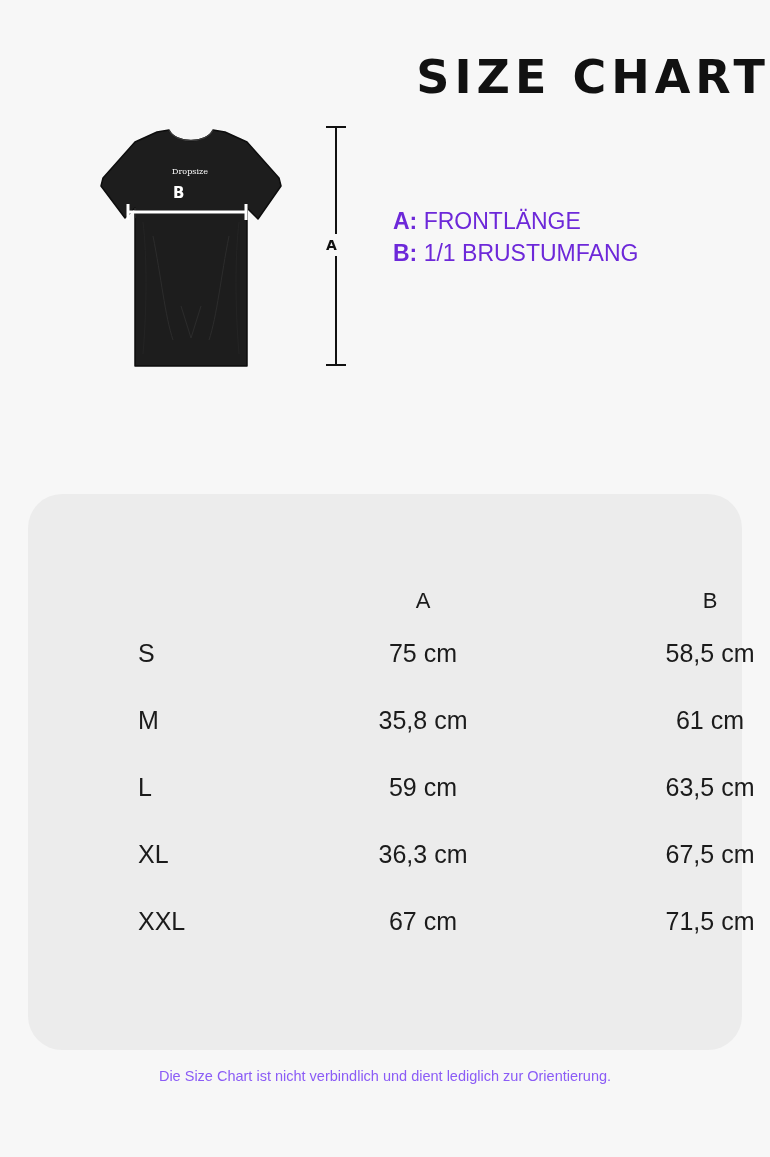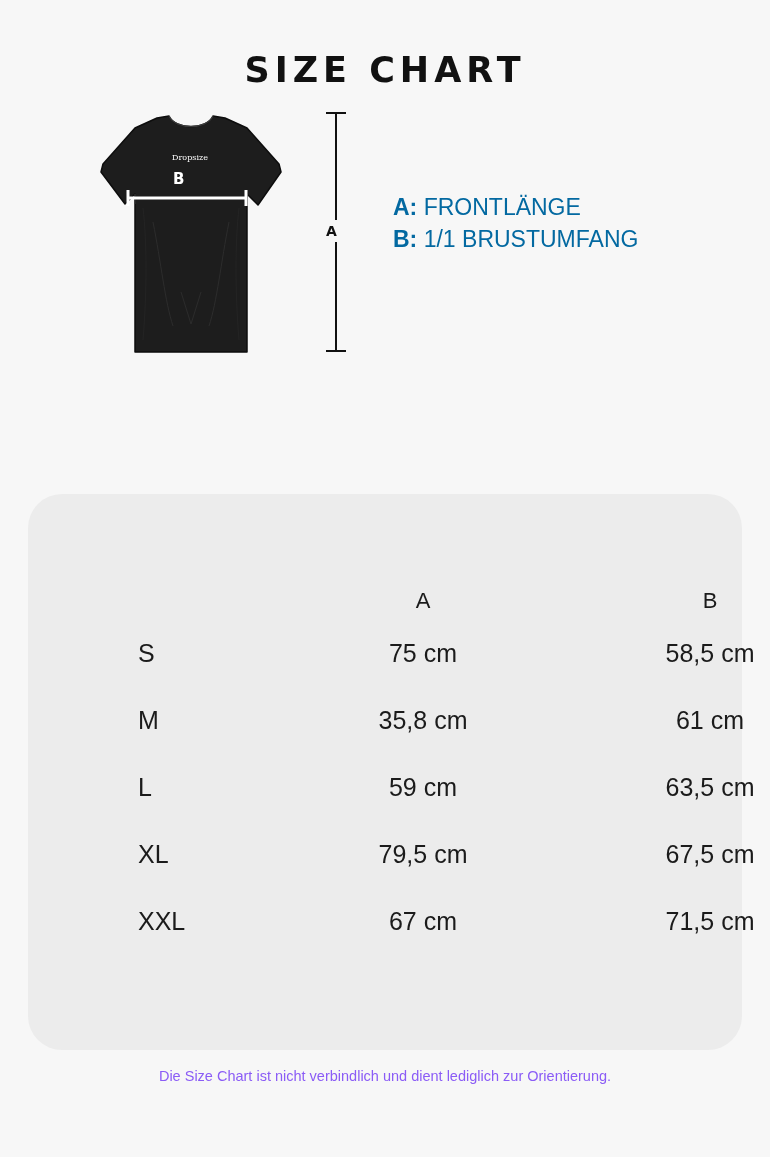--- a/index.html
+++ b/index.html
@@ -11,22 +11,22 @@
     height: 1157px;
     background: #f7f7f7;
     font-family: "Liberation Sans", sans-serif;
     color: #1a1a1a;
     overflow: hidden;
     position: relative;
   }
 
   
   .title {
-    text-align: center;
-    font-size: 35px;
+    text-align: right;
+    font-size: 46px;
     font-weight: 900;
     letter-spacing: 5px;
     color: #111111;
     margin-top: 50px;
     font-family: "DejaVu Sans", sans-serif;
   }
 
   
   .illustration {
     position: relative;
@@ -94,21 +94,21 @@
     font-family: "DejaVu Sans", sans-serif;
   }
 
   
   .legend {
     position: absolute;
     left: 393px;
     top: 80px;
     font-size: 23px;
     line-height: 1.38;
-    color: #0369a1;
+    color: #6d28d9;
   }
   .legend .key {
     font-weight: 700;
   }
 
   
   .card {
     position: absolute;
     left: 28px;
     top: 494px;
@@ -221,21 +221,21 @@
         <td class="col-a">35,8 cm</td>
         <td class="col-b">61 cm</td>
       </tr>
       <tr class="data-row">
         <td class="col-size">L</td>
         <td class="col-a">59 cm</td>
         <td class="col-b">63,5 cm</td>
       </tr>
       <tr class="data-row">
         <td class="col-size">XL</td>
-        <td class="col-a">79,5 cm</td>
+        <td class="col-a">36,3 cm</td>
         <td class="col-b">67,5 cm</td>
       </tr>
       <tr class="data-row">
         <td class="col-size">XXL</td>
         <td class="col-a">67 cm</td>
         <td class="col-b">71,5 cm</td>
       </tr>
     </tbody>
   </table>
 </div>

